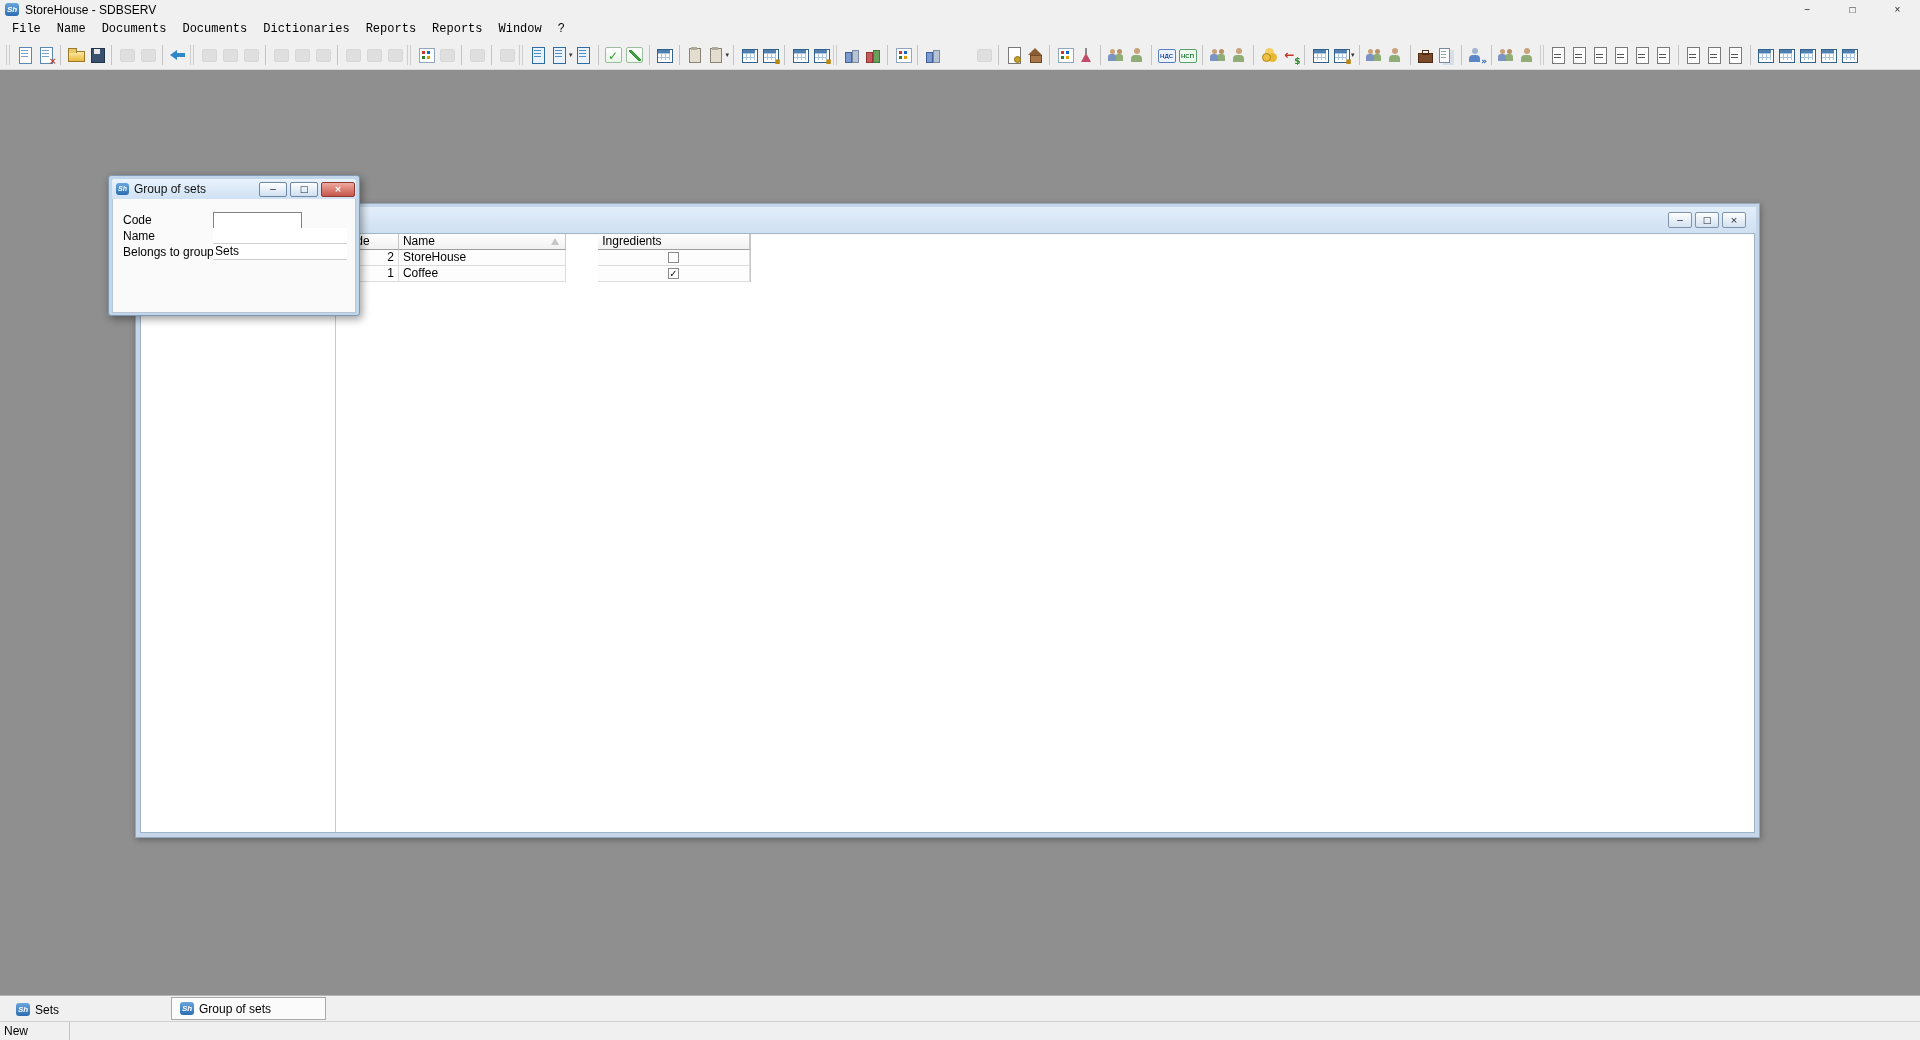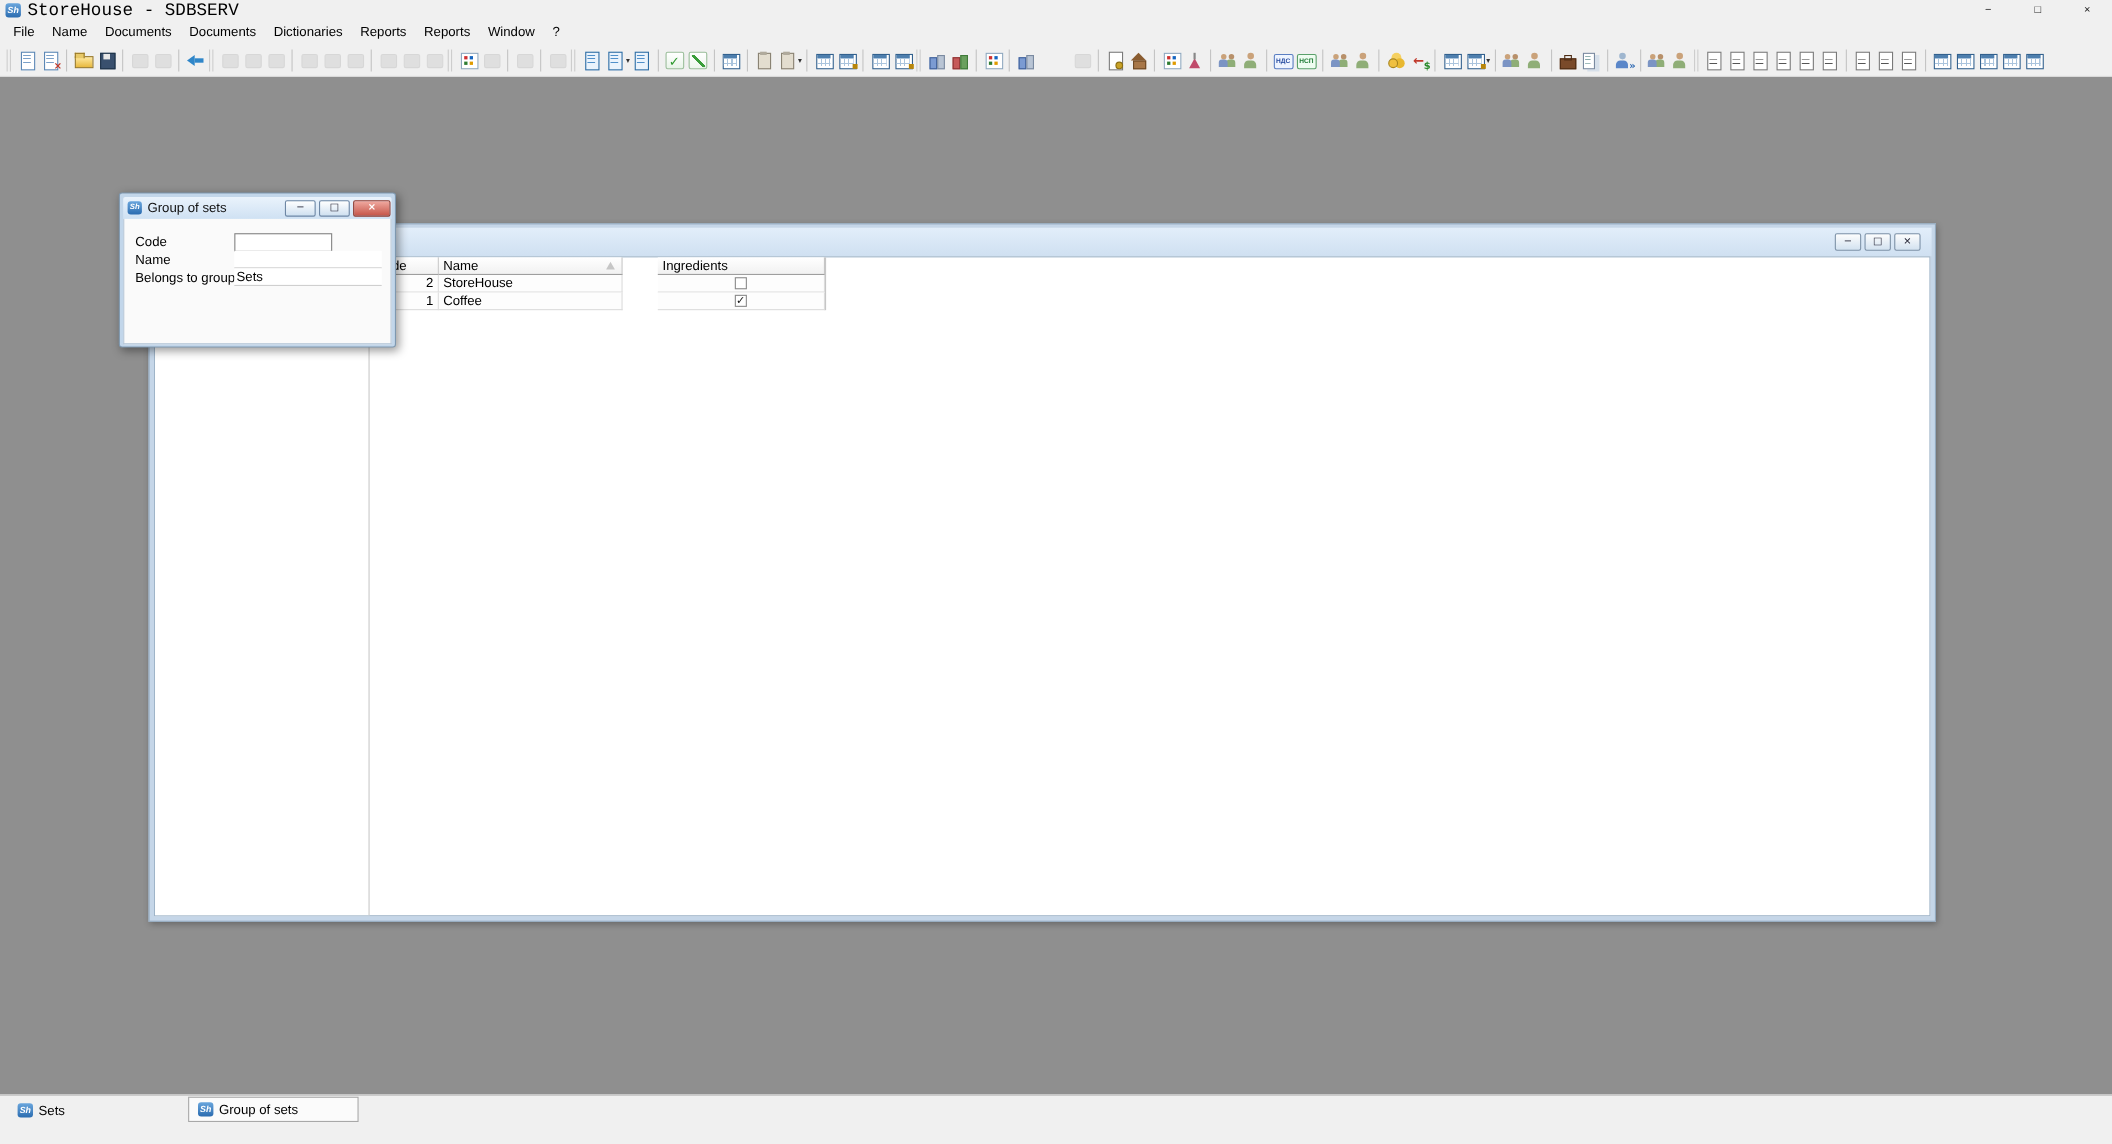--- a/index.html
+++ b/index.html
@@ -5,27 +5,27 @@
   * { margin:0; padding:0; box-sizing:border-box; }
   html,body { width:1920px; height:1040px; overflow:hidden; }
   body { font-family:"Liberation Sans","DejaVu Sans",sans-serif; font-size:12px; background:#f0f0f0; color:#000; }
   .app { position:relative; width:1920px; height:1040px; background:#f0f0f0; }
 
   
   .titlebar { height:19px; background:#f0f0f0; display:flex; align-items:center; position:relative; }
   .shlogo { display:inline-block; width:14px; height:13px; border-radius:3px;
     background:linear-gradient(#6aa6dd,#2b6cb0); color:#fff; font:italic bold 8px/13px "Liberation Sans",sans-serif;
     text-align:center; margin:0 6px 0 5px; flex:0 0 auto; }
-  .titletext { font-size:16px; color:#000;font-family:Liberation Mono, monospace; }
+  .titletext { font-size:12px; color:#000; }
   .wincontrols { position:absolute; right:0; top:0; height:19px; display:flex; }
   .wcbtn { width:45px; height:19px; text-align:center; font-size:10px; line-height:19px; color:#222; }
 
   
   .menubar { height:21px; background:#f0f0f0; display:flex; align-items:center; padding-left:4px; }
-  .mi { padding:2px 8px; line-height:17px; }
+  .mi { padding:2px 8px; line-height:17px;font-family:Liberation Mono, monospace; }
 
   
   .toolbar { height:30px; background:#f0f0f0; border-bottom:1px solid #dadada; display:flex; align-items:center; padding-left:4px; white-space:nowrap; }
   .tsep { width:1px; height:20px; background:#c4c4c4; margin:0 4px; flex:0 0 auto; }
   .grip { width:4px; height:20px; border-left:1px solid #cdcdcd; border-right:1px solid #cdcdcd; margin:0 4px 0 2px; flex:0 0 auto; }
   .tgap { width:30px; flex:0 0 auto; }
   .tbtn { width:21px; height:24px; display:flex; align-items:center; justify-content:center; flex:0 0 auto; position:relative; }
   .tbtn.dis { opacity:.5; filter:grayscale(1); }
   .dd { font-size:7px; color:#333; margin-left:0; flex:0 0 auto; }
   .ic { display:inline-block; width:18px; height:18px; position:relative; }
@@ -511,14 +511,18 @@
       <div class="tab" style="left: 8px; top: 2px;">
         <span class="shlogo">Sh</span>
         <span>Sets</span>
       </div>
       <div class="tab active" style="left: 171px; top: 1px; width: 155px;">
         <span class="shlogo">Sh</span>
         <span>Group of sets</span>
       </div>
     </div>
 
+  <div class="statusbar">
+    <span class="stxt">New</span>
+    <span class="sdiv"></span>
+  </div>
 
 </div>
 
 </body></html>

